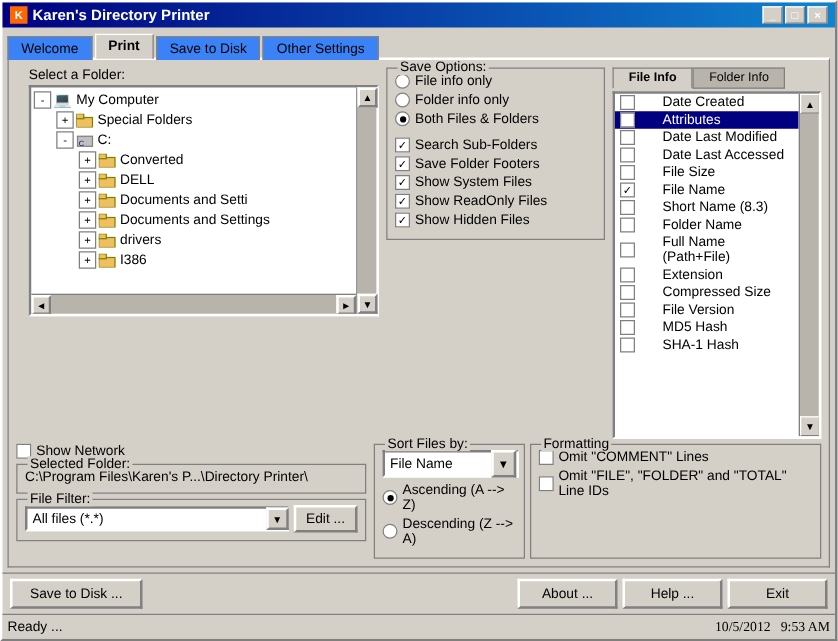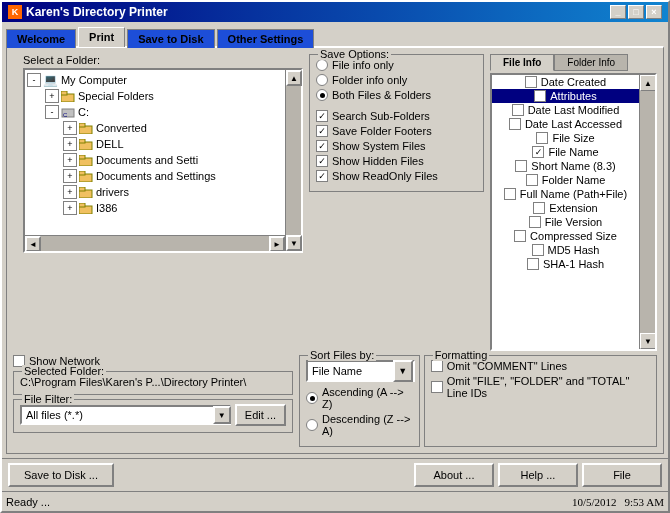--- a/index.html
+++ b/index.html
@@ -84,24 +84,23 @@
       top: 1px;
     }
     .tab.active {
       background: #d4d0c8;
       border-color: #ffffff #808080 #d4d0c8 #ffffff;
       font-weight: bold;
       z-index: 2;
       padding-bottom: 4px;
     }
     .tab:not(.active) {
-      background: #1d4ed8;
+      background: #3b82f6;
       border-color: #808080;
       top: 2px;
-      font-weight: bold;
     }
     
     .main-content {
       flex: 1;
       padding: 6px;
       display: flex;
       flex-direction: column;
       gap: 4px;
       border: 1px solid #808080;
       border-top: 2px solid #ffffff;
@@ -226,24 +225,23 @@
       border-color: #808080 #ffffff #ffffff #808080;
       background: white;
       flex: 1;
       height: 195px;
       overflow: hidden;
       position: relative;
     }
     .attr-item {
       display: flex;
       align-items: center;
-      gap: 4px;
+      gap: 22px;
       padding: 1px 4px;
       font-size: 11px;
-      justify-content: center;
     }
     .attr-item.selected { background: #000080; color: white; }
     .attr-check {
       width: 12px;
       height: 12px;
       border: 1px solid #808080;
       background: white;
       flex-shrink: 0;
       display: flex;
       align-items: center;
@@ -634,25 +632,25 @@
           <div class="checkbox-item">
             <div class="check-btn checked"></div>
             <span>Save Folder Footers</span>
           </div>
           <div class="checkbox-item">
             <div class="check-btn checked"></div>
             <span>Show System Files</span>
           </div>
           <div class="checkbox-item">
             <div class="check-btn checked"></div>
-            <span>Show Hidden Files</span>
+            <span>Show ReadOnly Files</span>
           </div>
           <div class="checkbox-item">
             <div class="check-btn checked"></div>
-            <span>Show ReadOnly Files</span>
+            <span>Show Hidden Files</span>
           </div>
         </div>
       </div>
 
       <div class="right-panel">
         <div class="file-folder-tabs">
           <div class="info-tab active">File Info</div>
           <div class="info-tab">Folder Info</div>
         </div>
         <div class="attributes-list">
@@ -692,25 +690,25 @@
             <div class="attr-item">
               <div class="attr-check"></div>
               <span>Full Name (Path+File)</span>
             </div>
             <div class="attr-item">
               <div class="attr-check"></div>
               <span>Extension</span>
             </div>
             <div class="attr-item">
               <div class="attr-check"></div>
+              <span>Compressed Size</span>
+            </div>
+            <div class="attr-item">
+              <div class="attr-check"></div>
               <span>File Version</span>
-            </div>
-            <div class="attr-item">
-              <div class="attr-check"></div>
-              <span>Compressed Size</span>
             </div>
             <div class="attr-item">
               <div class="attr-check"></div>
               <span>MD5 Hash</span>
             </div>
             <div class="attr-item">
               <div class="attr-check"></div>
               <span>SHA-1 Hash</span>
             </div>
           </div>
@@ -780,21 +778,21 @@
         </div>
       </div>
     </div>
   </div>
 
   <div class="bottom-buttons">
     <button class="action-btn">Save to Disk ...</button>
     <div style="display:flex; gap:4px;">
       <button class="action-btn">About ...</button>
       <button class="action-btn">Help ...</button>
-      <button class="action-btn">File</button>
+      <button class="action-btn">Exit</button>
     </div>
   </div>
 
   <div class="status-bar">
     <span class="status-left">Ready ...</span>
     <div class="status-right">
       <span></span>
       <span>10/5/2012</span>
       <span>9:53 AM</span>
     </div>

